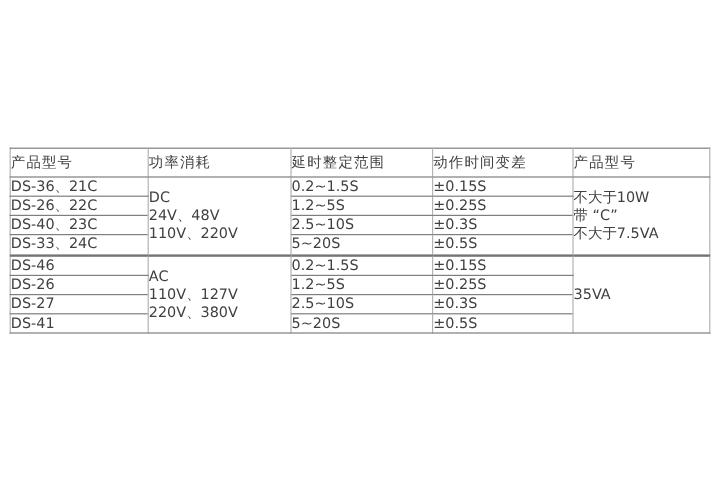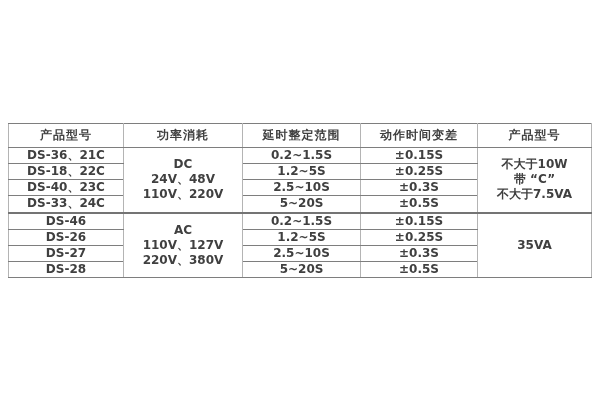--- a/index.html
+++ b/index.html
@@ -26,24 +26,24 @@
     border-collapse: collapse;
     table-layout: fixed;
     font-size: 12px;
     color: #404040;
   }
   table.specs th, table.specs td {
     border-top: 1px solid #7e7e7e;
     border-bottom: 1px solid #7e7e7e;
     border-left: 1px solid #b4b4b4;
     border-right: 1px solid #b4b4b4;
-    text-align: center;
+    text-align: left;
     vertical-align: middle;
     padding: 0;
-    font-weight: bold;
+    font-weight: normal;
     line-height: 15px;
     overflow: hidden;
     white-space: nowrap;
   }
   table.specs tr.header-row th {
     height: 23px;
     letter-spacing: 1px;
   }
   table.specs tr.data-row td {
     height: 15px;
@@ -83,21 +83,21 @@
         <td class="multiline" rowspan="4">DC
 24V、48V
 110V、220V</td>
         <td>0.2~1.5S</td>
         <td>±0.15S</td>
         <td class="multiline" rowspan="4">不大于10W
 带 “C”
 不大于7.5VA</td>
       </tr>
       <tr class="data-row">
-        <td>DS-18、22C</td>
+        <td>DS-26、22C</td>
         <td>1.2~5S</td>
         <td>±0.25S</td>
       </tr>
       <tr class="data-row">
         <td>DS-40、23C</td>
         <td>2.5~10S</td>
         <td>±0.3S</td>
       </tr>
       <tr class="data-row">
         <td>DS-33、24C</td>
@@ -118,19 +118,19 @@
         <td>DS-26</td>
         <td>1.2~5S</td>
         <td>±0.25S</td>
       </tr>
       <tr class="data-row">
         <td>DS-27</td>
         <td>2.5~10S</td>
         <td>±0.3S</td>
       </tr>
       <tr class="data-row">
-        <td>DS-28</td>
+        <td>DS-41</td>
         <td>5~20S</td>
         <td>±0.5S</td>
       </tr>
     </tbody>
   </table>
 </div>
 
 </body></html>

